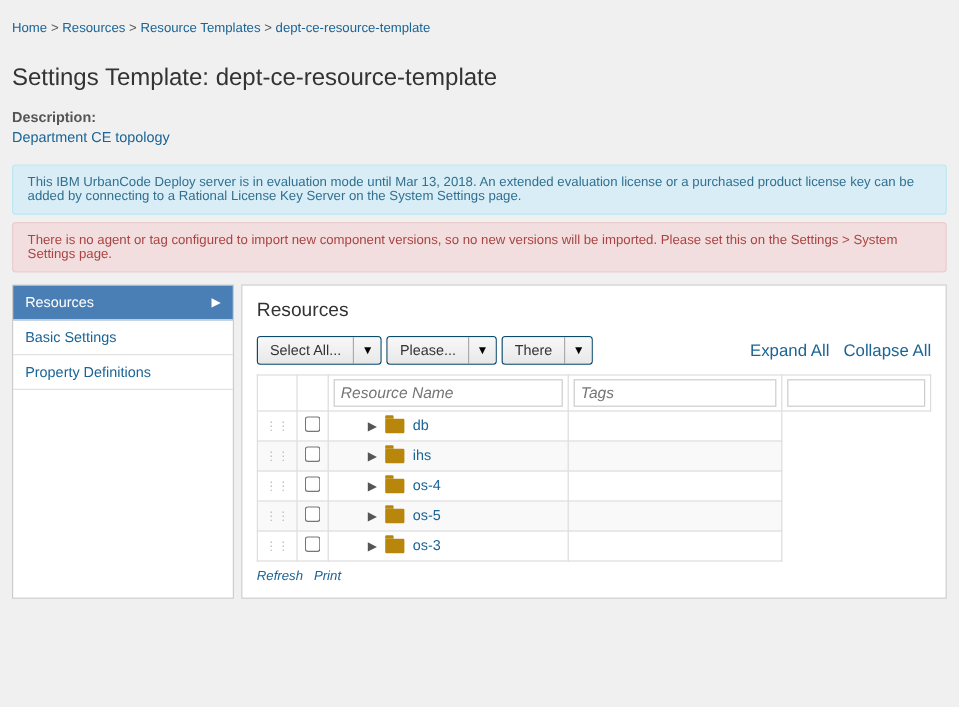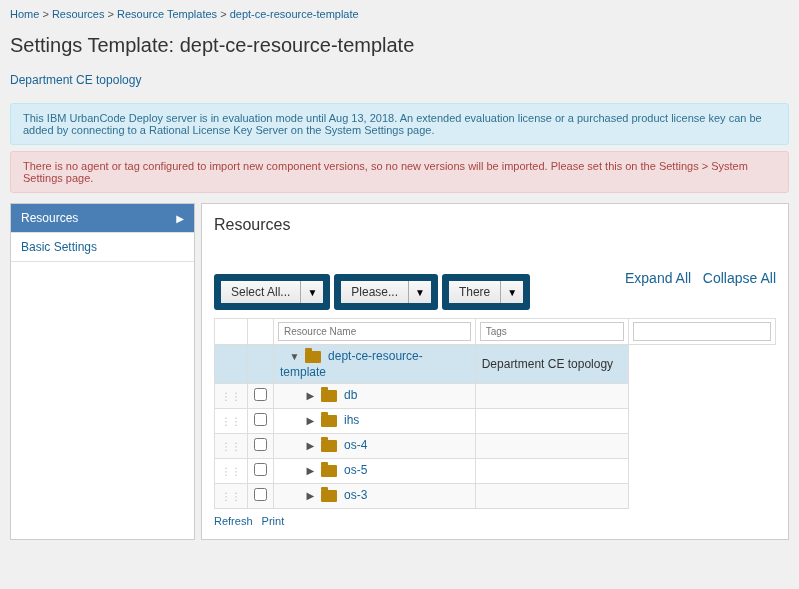--- a/index.html
+++ b/index.html
@@ -1,18 +1,18 @@
 <!DOCTYPE html>
 <html><head>
   <meta charset="utf-8">
   <style>
     * { box-sizing: border-box; margin: 0; padding: 0; }
     body { font-family: Arial, sans-serif; font-size: 12px; color: #333; background: #f0f0f0; }
 
-    .breadcrumb { font-size: 11px; padding: 8px 10px; color: #555; }
+    .breadcrumb { font-size: 11px; padding: 18px 10px; color: #555; }
     .breadcrumb a { color: #1a6496; text-decoration: none; }
     .breadcrumb span { color: #555; }
 
     .page-title { font-size: 20px; font-weight: normal; padding: 6px 10px 10px; color: #333; }
 
     .description-section { padding: 4px 10px 10px 10px; }
     .description-label { font-weight: bold; font-size: 12px; color: #555; }
     .description-value { color: #1a6496; font-size: 12px; margin-top: 2px; }
 
     .alert-info {
@@ -86,24 +86,23 @@
 
     .toolbar {
       display: flex;
       align-items: center;
       margin-bottom: 8px;
       gap: 4px;
     }
 
     .btn-group {
       display: inline-flex;
-      border: 7px solid #0c4a6e;
+      border: 1px solid #0c4a6e;
       border-radius: 3px;
       overflow: hidden;
-      margin-top: 28px;
     }
     .btn {
       padding: 4px 10px;
       font-size: 12px;
       background: linear-gradient(to bottom, #f8f8f8, #e8e8e8);
       border: none;
       cursor: pointer;
       color: #333;
     }
     .btn-arrow {
@@ -145,22 +144,23 @@
       vertical-align: middle;
     }
     .resources-table tr:nth-child(even) td { background: #f9f9f9; }
     .resources-table tr.highlighted td { background: #d0e4f0; }
 
     .filter-row td { padding: 3px 4px; }
     .filter-input {
       width: 100%;
       padding: 3px 5px;
       border: 1px solid #ccc;
-      font-size: 10px;
+      font-size: 13px;
       color: #999;
+      font-style: italic;
     }
 
     .checkbox-col { width: 24px; text-align: center; }
     .drag-col { width: 14px; color: #999; font-size: 10px; }
     .name-col { min-width: 200px; }
     .desc-col { min-width: 150px; }
 
     .tree-indent { display: inline-block; }
     .tree-toggle {
       display: inline-block;
@@ -197,56 +197,61 @@
     .sort-arrow { color: #555; font-size: 10px; margin-left: 4px; }
 
     .footer-links {
       margin-top: 6px;
       font-size: 11px;
     }
     .footer-links a {
       color: #1a6496;
       text-decoration: none;
       margin-right: 6px;
+      font-style: italic;
     }
 
     .drag-handle { color: #bbb; font-size: 10px; cursor: move; }
   </style>
 </head>
 <body>
 
 <div class="breadcrumb">
   <a href="#">Home</a>
   <span> &gt; </span>
   <a href="#">Resources</a>
   <span> &gt; </span>
   <a href="#">Resource Templates</a>
   <span> &gt; </span>
   <a href="#">dept-ce-resource-template</a>
 </div>
 
 <h1 class="page-title">Settings Template: dept-ce-resource-template</h1>
 
 <div class="description-section">
+  <div class="description-label">Description:</div>
   <div class="description-value">Department CE topology</div>
 </div>
 
-<div class="alert-info">This IBM UrbanCode Deploy server is in evaluation mode until Aug 13, 2018. An extended evaluation license or a purchased product license key can be added by connecting to a Rational License Key Server on the System Settings page.</div>
+<div class="alert-info">This IBM UrbanCode Deploy server is in evaluation mode until Mar 13, 2018. An extended evaluation license or a purchased product license key can be added by connecting to a Rational License Key Server on the System Settings page.</div>
 
 <div class="alert-warning">There is no agent or tag configured to import new component versions, so no new versions will be imported. Please set this on the Settings &gt; System Settings page.</div>
 
 <div class="main-layout">
 
   <div class="sidebar">
     <div class="sidebar-item active">
       <span>Resources</span>
       <span class="sidebar-arrow">▶</span>
     </div>
     <div class="sidebar-item-plain">
       <span>Basic Settings</span>
+    </div>
+    <div class="sidebar-item-plain">
+      <span>Property Definitions</span>
     </div>
   </div>
 
   <div class="content-panel">
     <div class="content-title">Resources</div>
 
     <div class="toolbar">
       <div class="btn-group">
         <button class="btn">Select All...</button>
         <button class="btn-arrow">▼</button>
@@ -277,31 +282,20 @@
           <td>
             <input class="filter-input" type="text" placeholder="Tags" style="">
           </td>
           <td>
             <input class="filter-input" type="text" style="">
           </td>
         </tr>
       </thead>
       <tbody>
 
-        <tr class="highlighted">
-          <td class="drag-col"></td>
-          <td class="checkbox-col"></td>
-          <td class="name-col">
-            <span class="tree-indent" style="width:4px;display:inline-block;"></span>
-            <span class="tree-toggle">▼</span>
-            <span class="folder-icon"></span>
-            <a href="#" class="resource-link">dept-ce-resource-template</a>
-          </td>
-          <td class="desc-col">Department CE topology</td>
-        </tr>
 
         <tr>
           <td class="drag-col"><span class="drag-handle">⋮⋮</span></td>
           <td class="checkbox-col">
             <input type="checkbox" style="">
           </td>
           <td class="name-col">
             <span class="tree-indent" style="width:20px;display:inline-block;"></span>
             <span class="tree-toggle">▶</span>
             <span class="folder-icon"></span>

